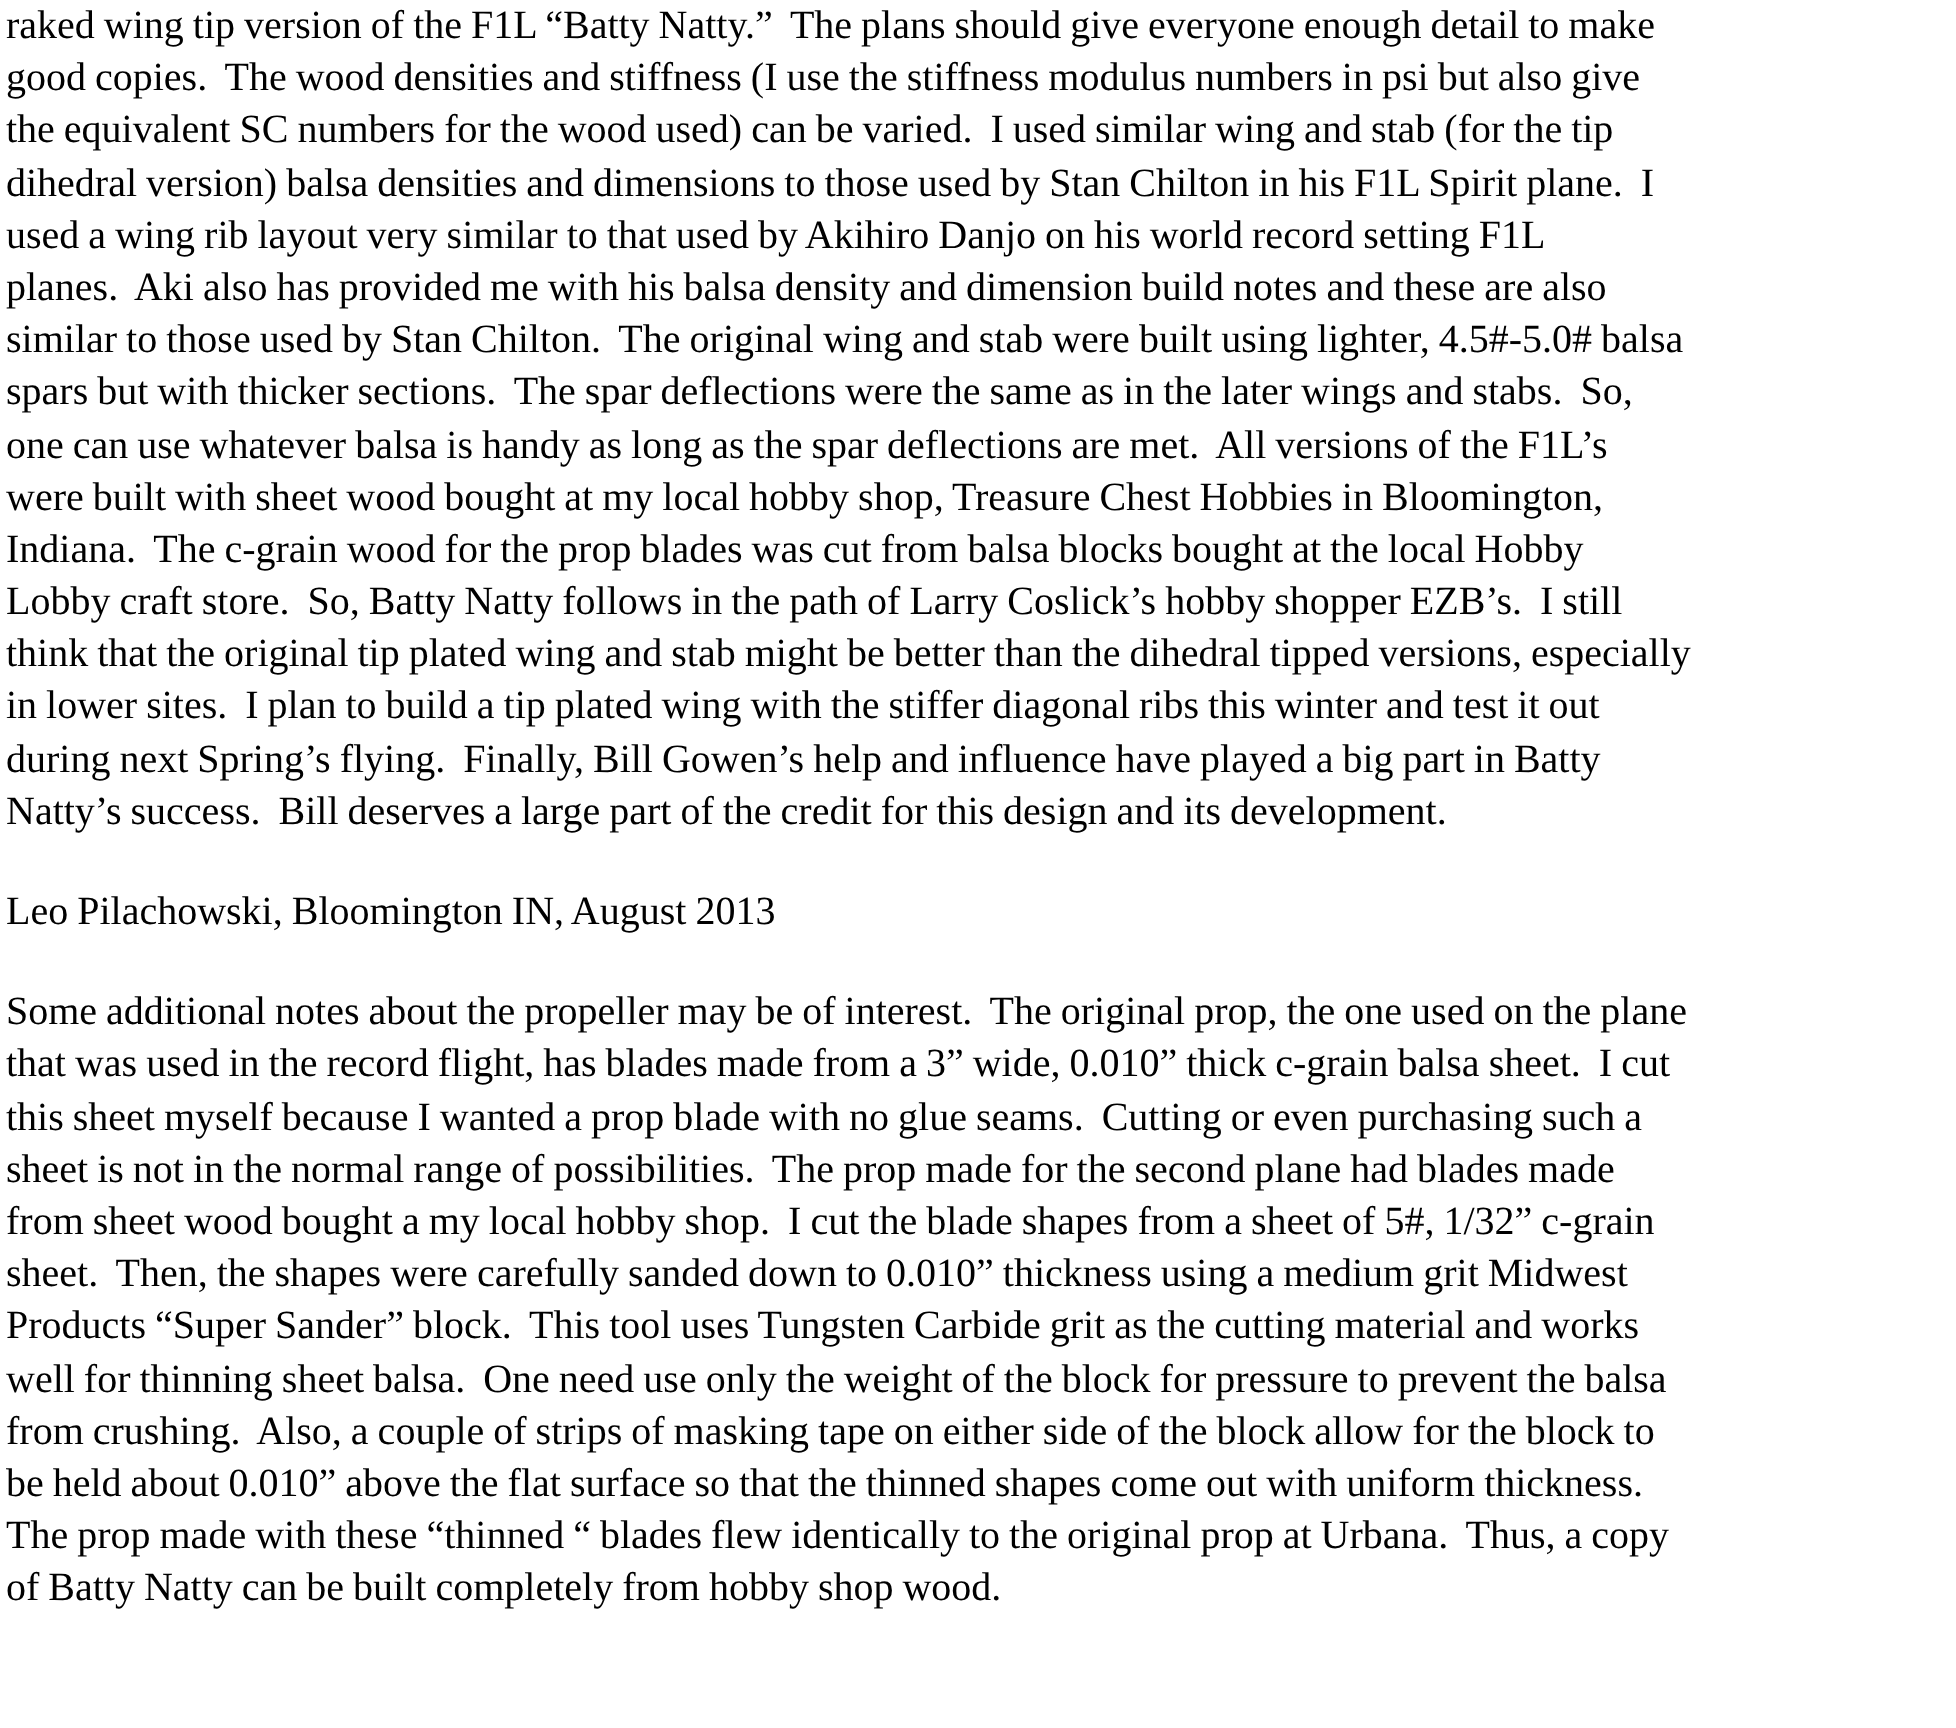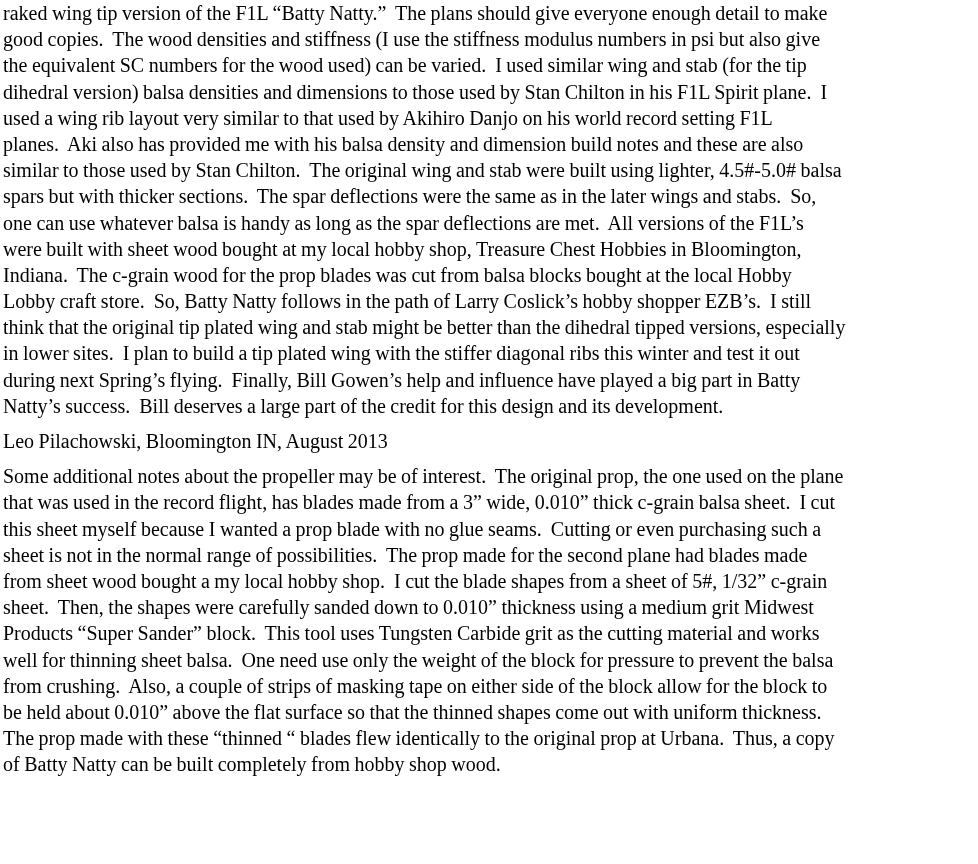--- a/index.html
+++ b/index.html
@@ -20,21 +20,21 @@
     padding: 0 0 0 3px;
   }
   .text-block {
     font-size: 20px;
     line-height: 26.18px;
     white-space: pre-wrap;
     margin: 0;
     word-spacing: -0.5px;
   }
   .gap-above {
-    margin-top: 9px;
+    margin-top: 24px;
   }
 </style>
 </head>
 <body>
 
 <div class="page">
   <div class="text-block">raked wing tip version of the F1L “Batty Natty.”  The plans should give everyone enough detail to make
 good copies.  The wood densities and stiffness (I use the stiffness modulus numbers in psi but also give
 the equivalent SC numbers for the wood used) can be varied.  I used similar wing and stab (for the tip
 dihedral version) balsa densities and dimensions to those used by Stan Chilton in his F1L Spirit plane.  I

